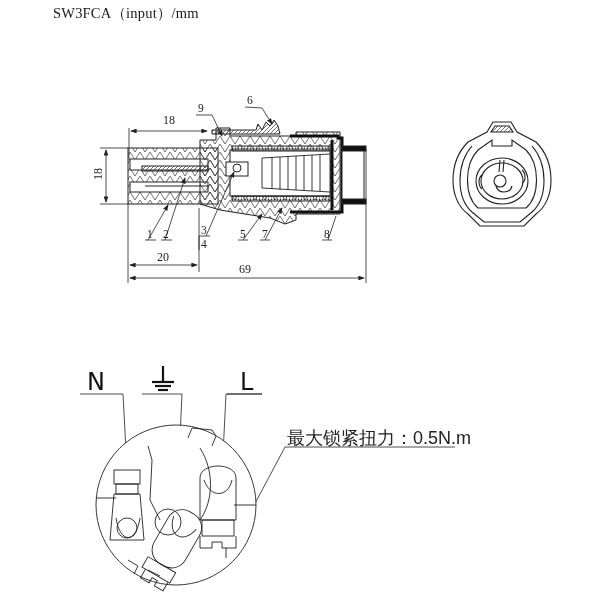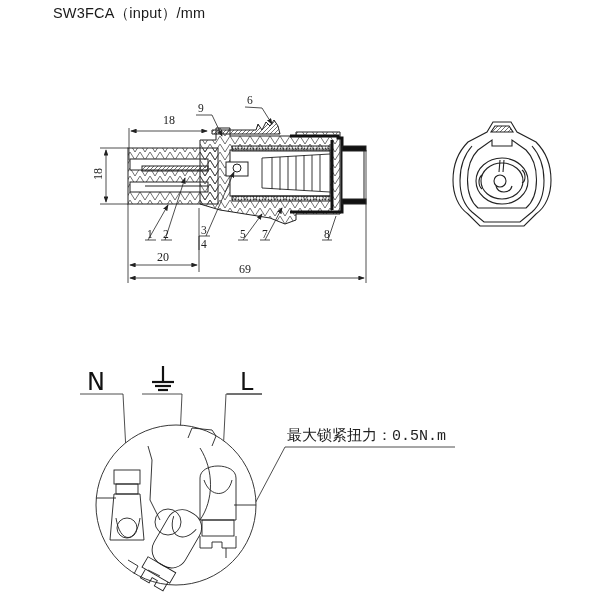--- a/index.html
+++ b/index.html
@@ -1,22 +1,22 @@
 <!DOCTYPE html>
 <html><head>
 <meta charset="utf-8">
 <style>
   html, body { margin: 0; padding: 0; background: #ffffff; }
   body { width: 600px; height: 600px; position: relative; overflow: hidden; font-family: "DejaVu Serif", serif; color: #1a1a1a; }
-  .title { position: absolute; left: 53px; top: 4px; font-family: Liberation Sans, sans-serif; font-size: 14.5px; letter-spacing: 0.2px; }
+  .title { position: absolute; left: 53px; top: 4px; font-family: Liberation Serif, serif; font-size: 14.5px; letter-spacing: 0.2px; }
   svg.drawing { position: absolute; left: 0; top: 0; }
   .dim { font-family: "Liberation Serif", serif; font-size: 12px; fill: #222; }
   .part { font-family: "Liberation Serif", serif; font-size: 11.5px; fill: #222; }
   .pin { font-family: "DejaVu Sans", sans-serif; font-size: 24px; fill: #111; }
-  .torque { position: absolute; left: 287px; top: 426px; font-family: Liberation Mono, monospace; font-size: 15px; color: #222; }
+  .torque { position: absolute; left: 287px; top: 426px; font-family: Liberation Sans, sans-serif; font-size: 18px; color: #222; }
 </style>
 </head>
 <body>
 
 <div class="title">SW3FCA（input）/mm</div>
 
 <svg class="drawing" width="600" height="600" viewBox="0 0 600 600">
   <defs>
     <pattern id="xhatch" width="10" height="8" patternUnits="userSpaceOnUse">
       <path d="M0 0 L5 8 L10 0" fill="none" stroke="#333" stroke-width="0.7"></path>

